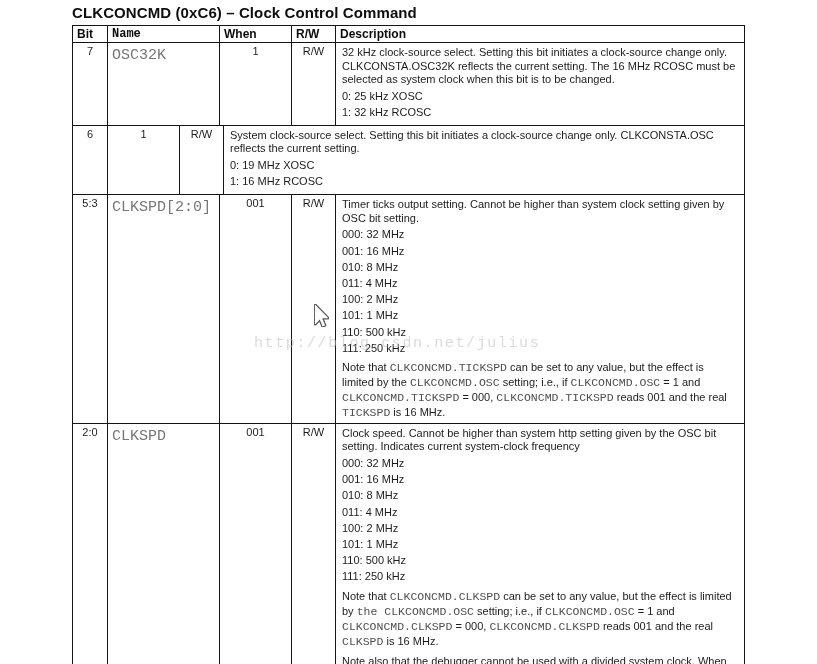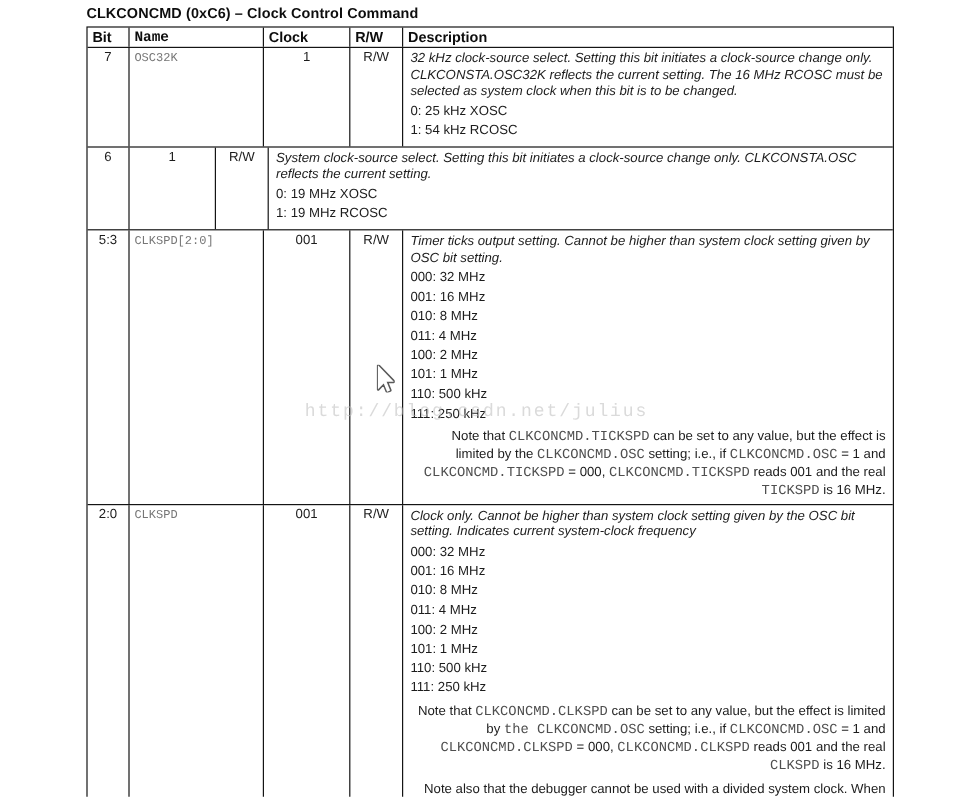--- a/index.html
+++ b/index.html
@@ -1,80 +1,80 @@
 <!DOCTYPE html>
 <html><head>
 <meta charset="utf-8">
 <style>
   html,body{margin:0;padding:0;}
   body{
     width:817px;height:664px;background:#ffffff;position:relative;overflow:hidden;
     font-family:"Liberation Sans",sans-serif;color:#1c1c1c;
   }
   .doc{position:absolute;left:72px;top:4px;width:673px;}
-  .title{font-weight:bold;font-size:12px;color:#0d0d0d;margin:0 0 4px 0;letter-spacing:.1px;}
+  .title{font-weight:bold;font-size:15px;color:#0d0d0d;margin:0 0 4px 0;letter-spacing:.1px;}
   .tbl{border:1.4px solid #141414;background:#fff;}
   .trow{display:flex;align-items:stretch;}
   .trow + .trow{border-top:1px solid #141414;}
   .cell{border-right:1px solid #141414;box-sizing:border-box;padding:2px 4px;}
   .cell:last-child{border-right:none;}
   .c-bit{width:35px;text-align:center;font-size:11px;flex:0 0 auto;}
-  .c-name{width:112px;font-family:"Liberation Mono",monospace;font-size:10px;color:#767676;padding-top:4px;flex:0 0 auto;}
+  .c-name{width:112px;font-family:"Liberation Mono",monospace;font-size:15px;color:#767676;padding-top:4px;flex:0 0 auto;}
   .c-reset{width:72px;text-align:center;font-size:11px;flex:0 0 auto;}
   .c-rw{width:44px;text-align:center;font-size:11px;flex:0 0 auto;}
   .c-desc{flex:1 1 auto;font-size:11px;padding:2px 6px 3px 6px;}
   .hdr .cell{font-weight:bold;text-align:left;font-size:12px;padding:1px 4px;color:#0d0d0d;}
   .hdr{min-height:16px;}
   .r0{min-height:72px;}
   .r1{min-height:60px;}
   .r2{min-height:218px;}
   .r3{min-height:259px;}
-  .para{line-height:13.5px;margin:1px 0 2px 0;font-style:italic;}
+  .para{line-height:13.5px;margin:1px 0 2px 0;}
   .item{line-height:13.2px;margin:3px 0;}
-  .note{line-height:15px;margin-top:5px;text-align:right;}
+  .note{line-height:15px;margin-top:5px;}
   .mono{font-family:"Liberation Mono",monospace;font-size:11.5px;color:#4f4f4f;}
   .watermark{
     position:absolute;left:254px;top:335px;z-index:5;pointer-events:none;white-space:nowrap;
     font-family:"Liberation Mono",monospace;font-size:15px;letter-spacing:1.6px;
     color:#bdbdbd;opacity:.55;
   }
   .cursor{position:absolute;left:314px;top:304px;z-index:9;pointer-events:none;}
 </style>
 </head>
 <body>
 
 <div class="doc">
   <div class="title">CLKCONCMD (0xC6) – Clock Control Command</div>
   <div class="tbl">
     <div class="trow hdr" id="hdr">
         <div class="cell c-bit">Bit</div>
         <div class="cell c-name">Name</div>
-        <div class="cell c-reset">Clock</div>
+        <div class="cell c-reset">When</div>
         <div class="cell c-rw">R/W</div>
         <div class="cell c-desc">Description</div>
       </div>
   <div class="trow r0">
         <div class="cell c-bit">7</div>
         <div class="cell c-name">OSC32K</div>
         <div class="cell c-reset">1</div>
         <div class="cell c-rw">R/W</div>
         <div class="cell c-desc">
           <div class="para"><span class="">32 kHz clock-source select. Setting this bit initiates a clock-source change only. CLKCONSTA.OSC32K reflects the current setting. The 16 MHz RCOSC must be selected as system clock when this bit is to be changed.</span></div>
           <div class="item"><span class="">0: 25 kHz XOSC</span></div>
-          <div class="item"><span class="">1: 54 kHz RCOSC</span></div>
+          <div class="item"><span class="">1: 32 kHz RCOSC</span></div>
         </div>
       </div>
       <div class="trow r1">
         <div class="cell c-bit">6</div>
         <div class="cell c-reset">1</div>
         <div class="cell c-rw">R/W</div>
         <div class="cell c-desc">
           <div class="para"><span class="">System clock-source select. Setting this bit initiates a clock-source change only. CLKCONSTA.OSC reflects the current setting.</span></div>
           <div class="item"><span class="">0: 19 MHz XOSC</span></div>
-          <div class="item"><span class="">1: 19 MHz RCOSC</span></div>
+          <div class="item"><span class="">1: 16 MHz RCOSC</span></div>
         </div>
       </div>
       <div class="trow r2">
         <div class="cell c-bit">5:3</div>
         <div class="cell c-name">CLKSPD[2:0]</div>
         <div class="cell c-reset">001</div>
         <div class="cell c-rw">R/W</div>
         <div class="cell c-desc">
           <div class="para"><span class="">Timer ticks output setting. Cannot be higher than system clock setting given by OSC bit setting.</span></div>
           <div class="item"><span class="">000: 32 MHz</span></div>
@@ -87,21 +87,21 @@
           <div class="item"><span class="">111: 250 kHz</span></div>
           <div class="note"><span class="">Note that </span><span class="mono">CLKCONCMD.TICKSPD</span><span class=""> can be set to any value, but the effect is limited by the </span><span class="mono">CLKCONCMD.OSC</span><span class=""> setting; i.e., if </span><span class="mono">CLKCONCMD.OSC</span><span class=""> = 1 and </span><span class="mono">CLKCONCMD.TICKSPD</span><span class=""> = 000, </span><span class="mono">CLKCONCMD.TICKSPD</span><span class=""> reads 001 and the real </span><span class="mono">TICKSPD</span><span class=""> is 16 MHz.</span></div>
         </div>
       </div>
       <div class="trow r3">
         <div class="cell c-bit">2:0</div>
         <div class="cell c-name">CLKSPD</div>
         <div class="cell c-reset">001</div>
         <div class="cell c-rw">R/W</div>
         <div class="cell c-desc">
-          <div class="para"><span class="">Clock only. Cannot be higher than system clock setting given by the OSC bit setting. Indicates current system-clock frequency</span></div>
+          <div class="para"><span class="">Clock speed. Cannot be higher than system http setting given by the OSC bit setting. Indicates current system-clock frequency</span></div>
           <div class="item"><span class="">000: 32 MHz</span></div>
           <div class="item"><span class="">001: 16 MHz</span></div>
           <div class="item"><span class="">010: 8 MHz</span></div>
           <div class="item"><span class="">011: 4 MHz</span></div>
           <div class="item"><span class="">100: 2 MHz</span></div>
           <div class="item"><span class="">101: 1 MHz</span></div>
           <div class="item"><span class="">110: 500 kHz</span></div>
           <div class="item"><span class="">111: 250 kHz</span></div>
           <div class="note"><span class="">Note that </span><span class="mono">CLKCONCMD.CLKSPD</span><span class=""> can be set to any value, but the effect is limited by </span><span class="mono">the CLKCONCMD.OSC</span><span class=""> setting; i.e., if </span><span class="mono">CLKCONCMD.OSC</span><span class=""> = 1 and </span><span class="mono">CLKCONCMD.CLKSPD</span><span class=""> = 000, </span><span class="mono">CLKCONCMD.CLKSPD</span><span class=""> reads 001 and the real </span><span class="mono">CLKSPD</span><span class=""> is 16 MHz.</span></div>
           <div class="note"><span class="">Note also that the debugger cannot be used with a divided system clock. When running the debugger, the value of </span></div>

